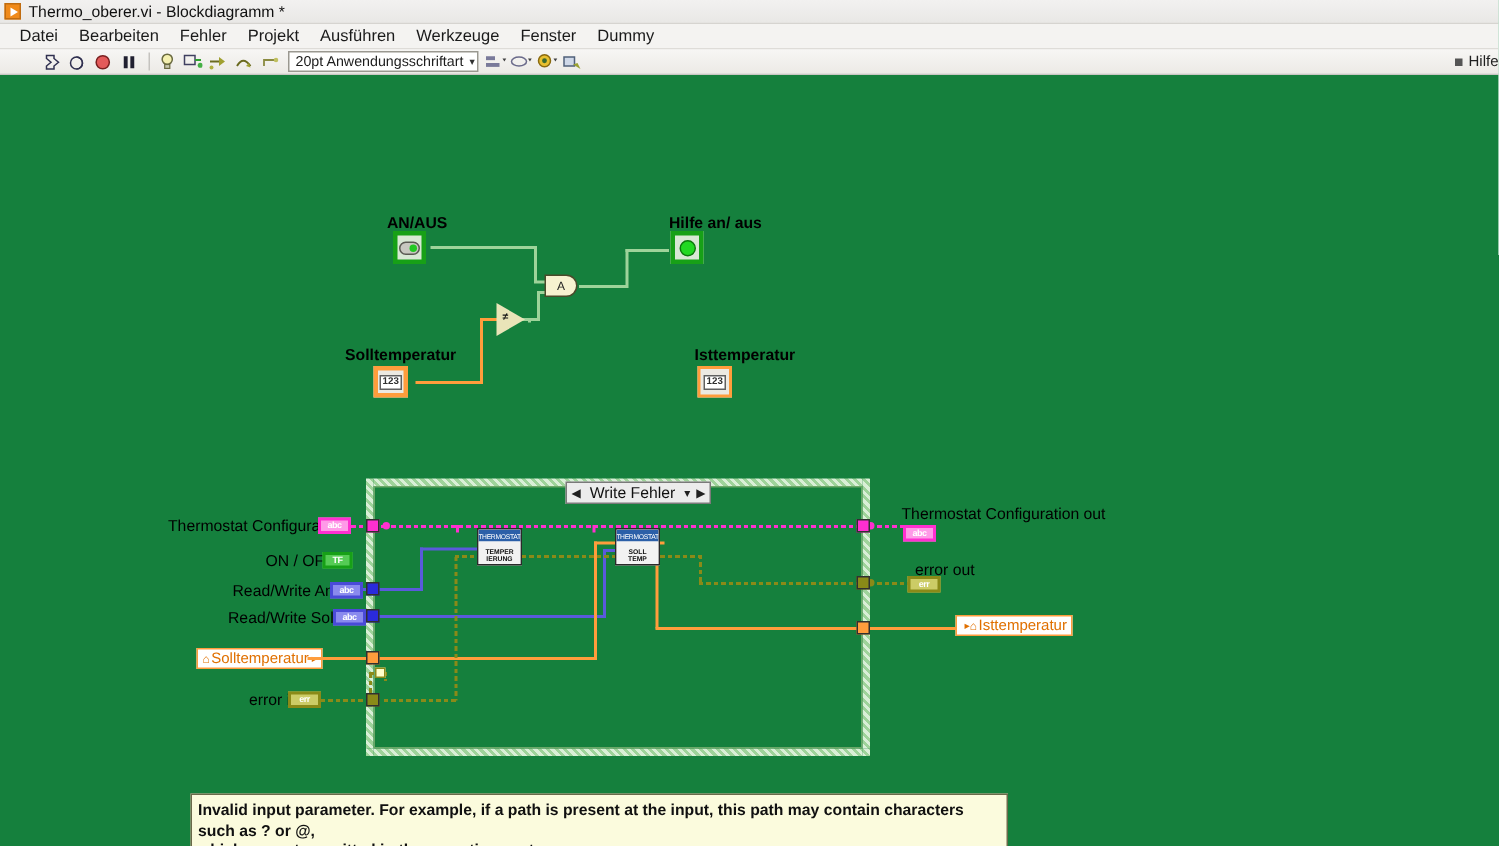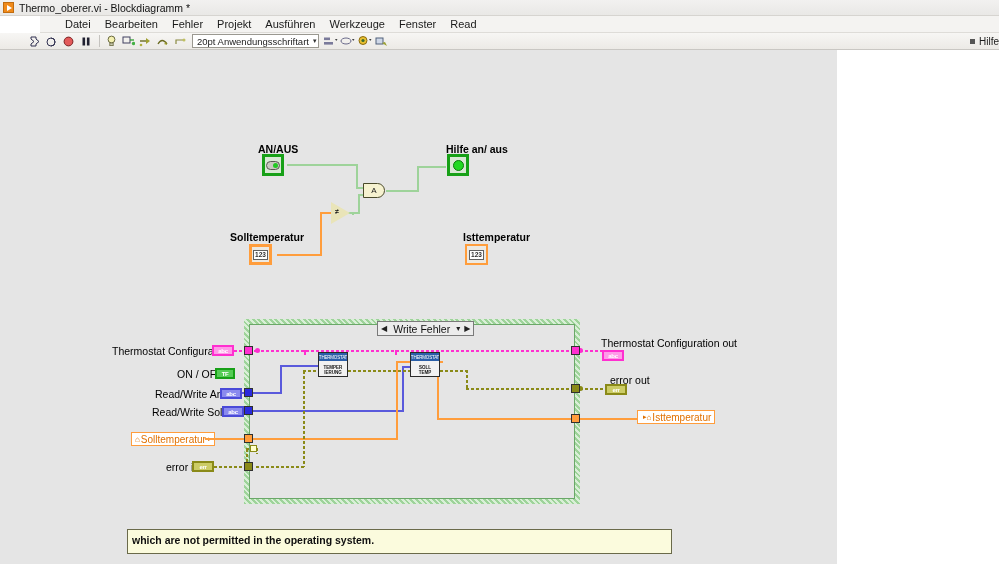--- a/index.html
+++ b/index.html
@@ -40,24 +40,23 @@
     border-bottom: 3.5px solid transparent;
   }
 
   
   #menubar {
     height: 17px;
     background: #f4f3f1;
     border-bottom: 1px solid #dedcd8;
     display: flex;
     align-items: center;
-    padding-left: 18px;
+    padding-left: 6px;
     font-size: 11px;
     color: #1a1a1a;
-    margin-left: 40px;
   }
   .menu-item {
     padding: 1px 7px;
     cursor: default;
     white-space: nowrap;
   }
 
   
   #toolbar {
     height: 17px;
@@ -111,23 +110,23 @@
   }
   #search-area .sq {
     width: 5px; height: 5px;
     background: #555;
     margin-right: 4px;
   }
 
   
   #canvas {
     position: relative;
-    width: 837px;
+    width: 999px;
     height: 514px;
-    background: #e5e5e5;
+    background: #15803d;
     overflow: hidden;
   }
 
   
   .lbl {
     position: absolute;
     font-size: 10.5px;
     color: #000000;
     white-space: nowrap;
     line-height: 12px;
@@ -388,21 +387,21 @@
 </div>
 
 <div id="menubar">
   <div class="menu-item">Datei</div>
   <div class="menu-item">Bearbeiten</div>
   <div class="menu-item">Fehler</div>
   <div class="menu-item">Projekt</div>
   <div class="menu-item">Ausführen</div>
   <div class="menu-item">Werkzeuge</div>
   <div class="menu-item">Fenster</div>
-  <div class="menu-item">Read</div>
+  <div class="menu-item">Dummy</div>
 </div>
 
 <div id="toolbar">
   <div class="tb-icon">
     <svg width="12" height="11" viewBox="0 0 12 11">
         <path d="M2 1 L7 1 L7 3 L10 5.5 L7 8 L7 10 L2 10 L2 8 L5 5.5 L2 3 Z" fill="none" stroke="#303050" stroke-width="1"></path>
       </svg>
   </div>
   <div class="tb-icon">
     <svg width="13" height="11" viewBox="0 0 13 11">
@@ -657,17 +656,18 @@
 
   <div class="subvi" style="left:410px; top:302px;">
     <div class="head">THERMOSTAT</div>
     <div class="body">
       <span>SOLL</span>
       <span>TEMP</span>
     </div>
   </div>
 
   <div id="comment-box" style="left:127px; top:479px; width:545px;">
+    <div>Invalid input parameter. For example, if a path is present at the input, this path may contain characters such as ? or @,</div>
     <div> which are not permitted in the operating system.</div>
 
   </div>
 
 </div>
 
 </body></html>

